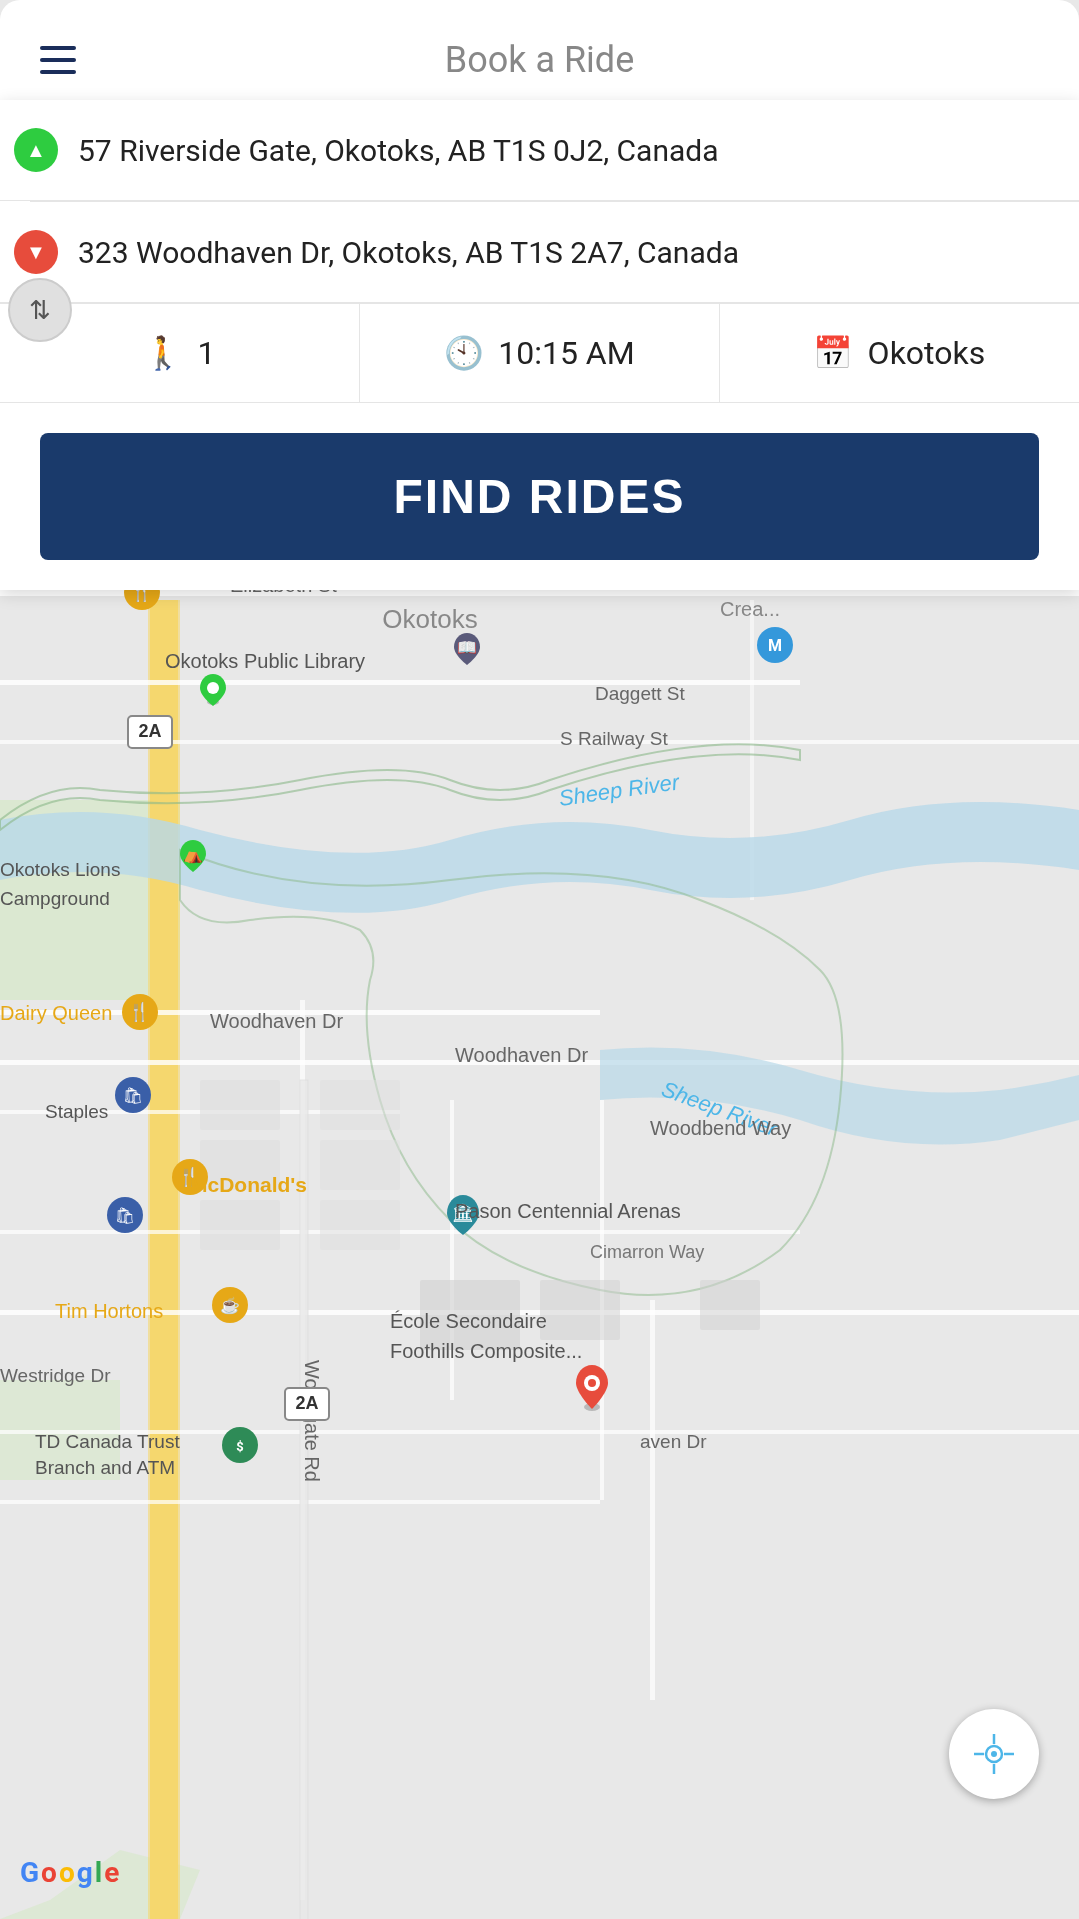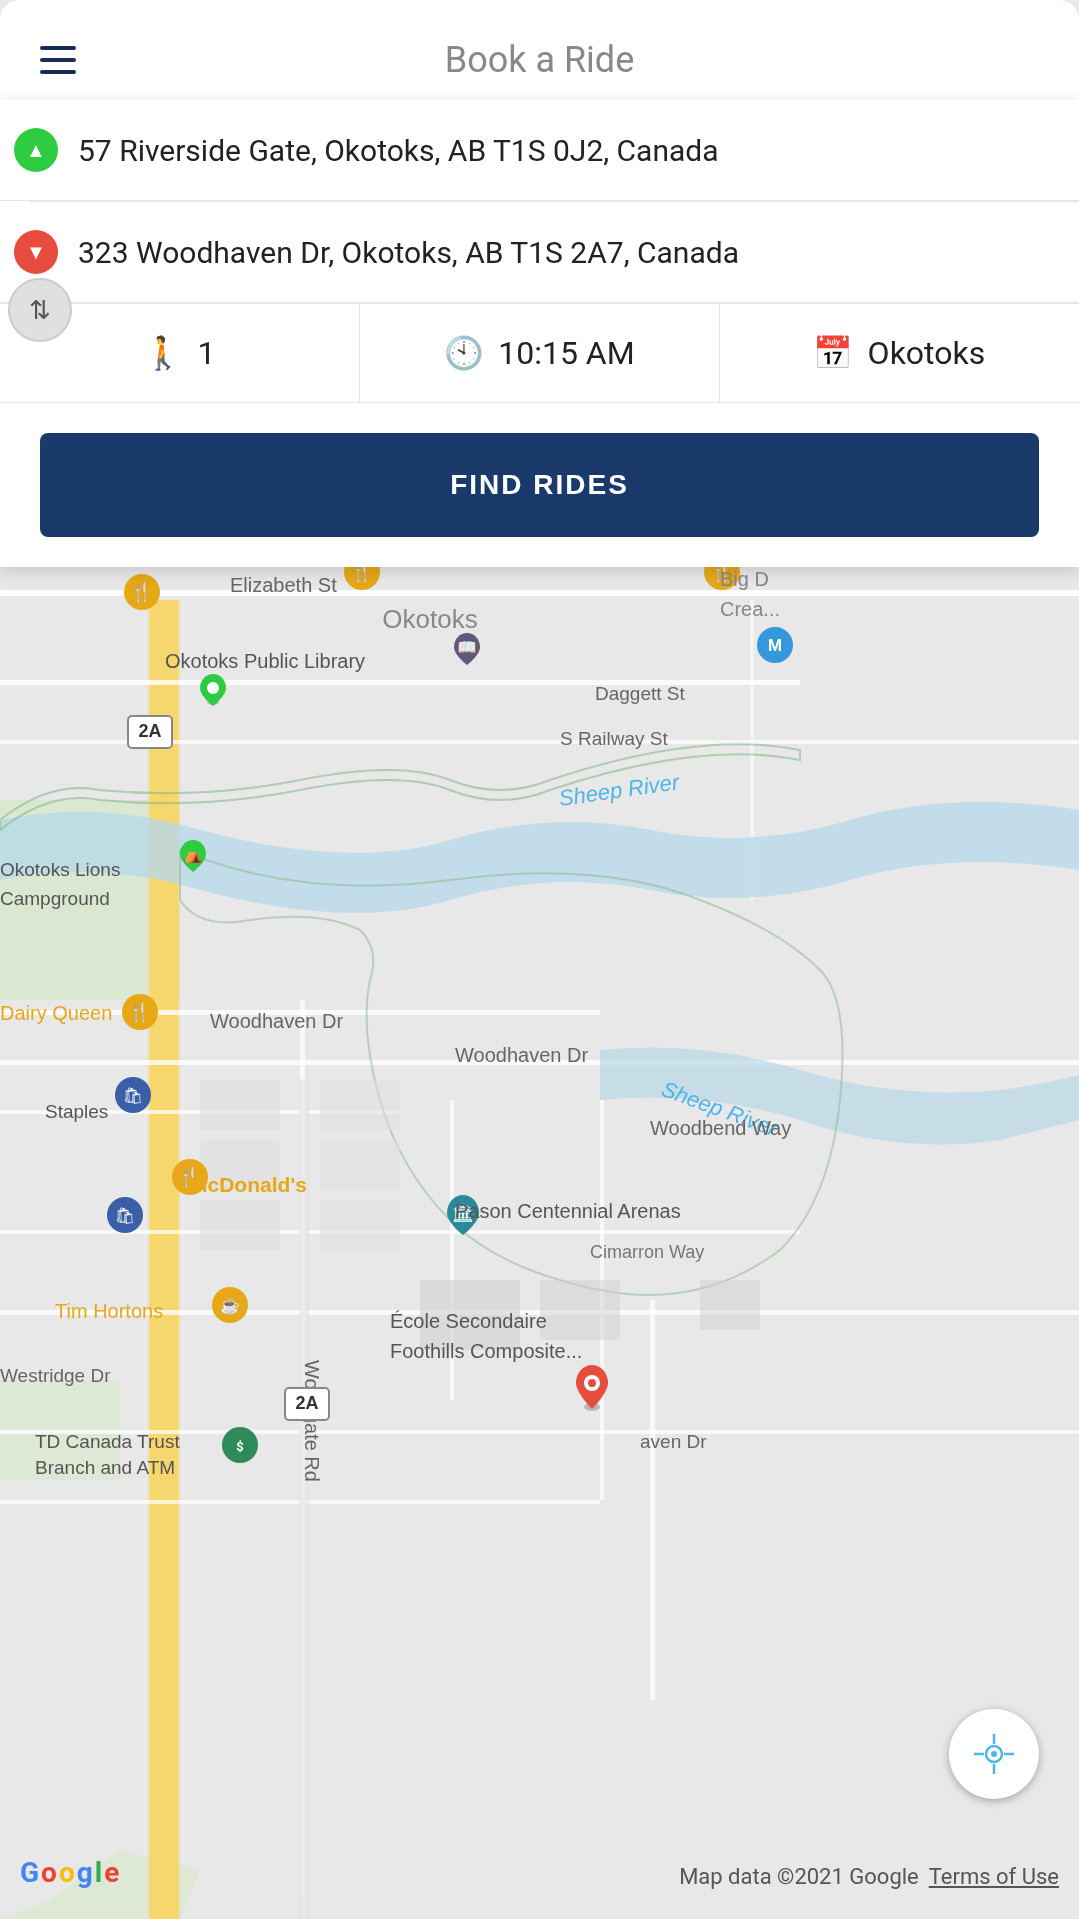--- a/index.html
+++ b/index.html
@@ -168,21 +168,21 @@
       font-size: 32px;
       color: #222;
     }
 
     .find-rides-btn {
       display: block;
       width: calc(100% - 80px);
       margin: 30px 40px;
       background: #1a3a6b;
       color: #fff;
-      font-size: 28px;
+      font-size: 48px;
       font-weight: 700;
       letter-spacing: 2px;
       padding: 36px 20px;
       border: none;
       border-radius: 8px;
       cursor: pointer;
       text-align: center;
     }
 
     
@@ -486,17 +486,13 @@
 
 <div class="map-attribution">
   <div class="google-logo">
     <span class="g-blue">G</span>
       <span class="g-red">o</span>
       <span class="g-yellow">o</span>
       <span class="g-blue">g</span>
       <span class="g-green">l</span>
       <span class="g-red">e</span>
   </div>
-  <div style="display:flex;gap:10px;align-items:center;">
-    <span class="map-data-text">Map data ©2021 Google</span>
-    <span class="terms-text">Terms of Use</span>
-  </div>
 </div>
 
 </body></html>

